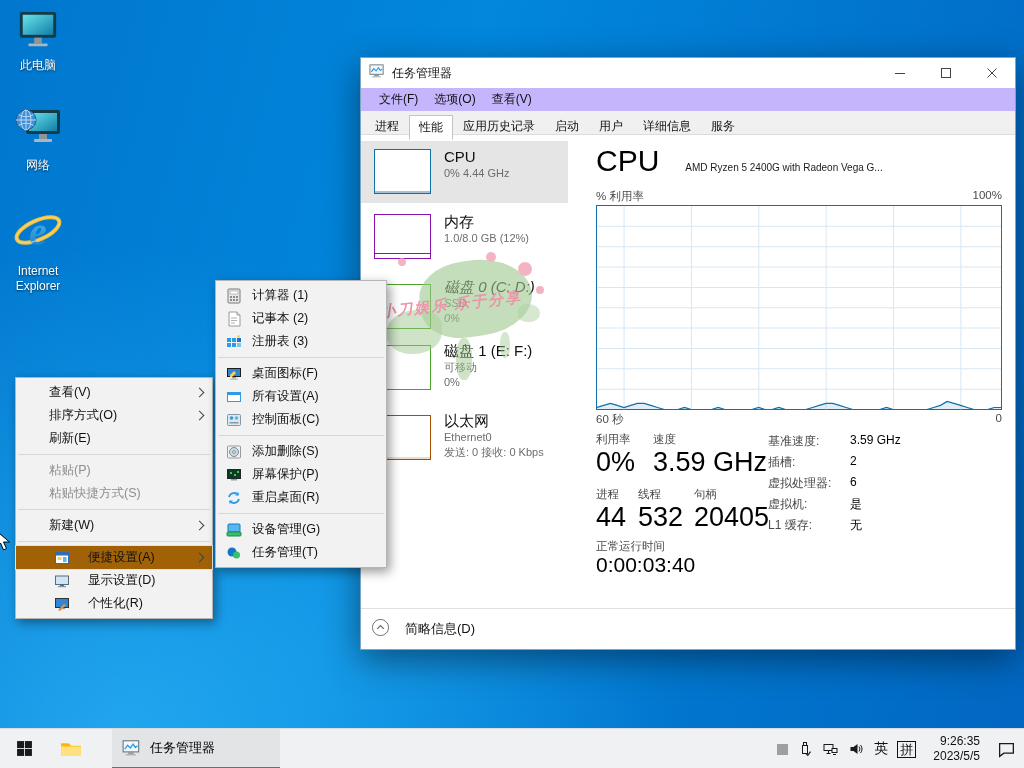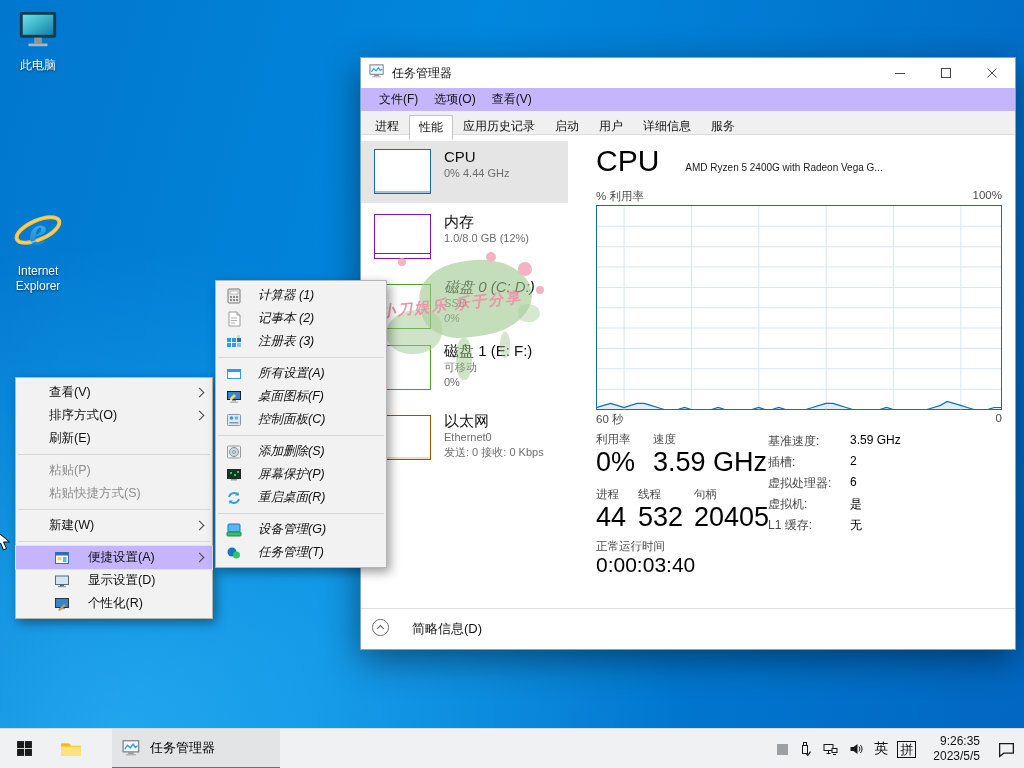--- a/index.html
+++ b/index.html
@@ -42,35 +42,35 @@
   
   .lbl{font-size:11.5px;color:#4a4a4a;}
   .bigval{font-size:27px;color:#000;line-height:30px;}
   #cpu-chart{position:absolute;left:235px;right:13px;top:147px;height:203px;border:1px solid #1170aa;background:#fff;}
   #cpu-chart svg{position:absolute;inset:0;}
   .gridlines line{stroke:#d6e7f5;stroke-width:1;}
   .detrow{height:21px;display:flex;font-size:12px;}
   .detrow .dl{width:82px;color:#4a4a4a;}
   .detrow .dv{color:#000;}
   #tm-footer{position:absolute;left:0;right:0;bottom:0;height:41px;border-top:1px solid #e0e0e0;background:#fff;display:flex;align-items:center;padding-left:10px;box-sizing:border-box;}
-  #tm-footer span.ftxt{font-size:13px;color:#111;margin-left:22px;}
+  #tm-footer span.ftxt{font-size:13px;color:#111;margin-left:15px;}
   
   .menu{position:absolute;background:#f2f2f2;border:1px solid #b5b5b5;box-shadow:3px 4px 10px rgba(0,0,0,.4);z-index:30;padding:3px 0;box-sizing:border-box;}
   #ctx-menu{left:15px;top:377px;width:198px;}
   #quick-menu{left:215px;top:280px;width:172px;}
   .cm-item{height:23px;display:flex;align-items:center;font-size:12.5px;color:#111;position:relative;}
   #ctx-menu .cm-item{padding-left:33px;}
   #ctx-menu .cm-item.iconed{padding-left:38px;}
   #ctx-menu .cm-item.iconed .cm-text{margin-left:18px;}
   .cm-item.dis{color:#8e8e8e;}
-  .cm-item.hl{background:#c4b5fd;outline:1px solid #e3e3e3;}
+  .cm-item.hl{background:#a16207;outline:1px solid #e3e3e3;}
   .cm-arrow{position:absolute;right:9px;width:6px;height:6px;border-right:1.4px solid #444;border-top:1.4px solid #444;transform:rotate(45deg);}
   .sep{height:1px;background:#d7d7d7;margin:4px 2px;}
   #quick-menu .cm-item{padding-left:10px;}
-  #quick-menu .cm-text{margin-left:16px;font-style:italic;}
+  #quick-menu .cm-text{margin-left:10px;}
   .mi{width:16px;height:16px;display:inline-flex;flex:0 0 16px;}
   .mi svg{width:16px;height:16px;}
   
   #watermark{position:absolute;left:368px;top:252px;width:190px;height:150px;z-index:20;pointer-events:none;opacity:.8;}
   .wblob{position:absolute;background:#9cc68c;border-radius:48% 60% 55% 45%;}
   .wdot{position:absolute;background:#f0a2b4;border-radius:50%;}
   #wm-text{position:absolute;left:12px;top:42px;width:170px;font-size:15px;font-weight:bold;font-style:italic;
     color:#e87b95;letter-spacing:2px;transform:rotate(-6deg);white-space:nowrap;}
   
   #taskbar{position:absolute;left:0;bottom:0;width:1024px;height:40px;background:#eff1f2;border-top:1px solid #d9dcde;z-index:50;box-sizing:border-box;display:flex;align-items:center;}
@@ -101,20 +101,38 @@
           </linearGradient>
         </defs>
         <rect x="5" y="2" width="38" height="27" rx="2" fill="#123c4a"></rect>
         <rect x="8" y="5" width="32" height="21" fill="url(#scr1)"></rect>
         <rect x="20" y="29" width="8" height="6" fill="#8d969c"></rect>
         <rect x="14" y="35" width="20" height="3" rx="1" fill="#aeb6bb"></rect>
       </svg>
     <div class="dlabel">此电脑</div>
   </div>
 
+  <div class="dicon" style="left:0;top:106px;">
+    <svg width="50" height="46" viewBox="0 0 50 46">
+        <defs>
+          <linearGradient id="scr2" x1="0" y1="0" x2="1" y2="1">
+            <stop offset="0" stop-color="#6ae2ea"></stop>
+            <stop offset="1" stop-color="#0f7fa8"></stop>
+          </linearGradient>
+        </defs>
+        <rect x="13" y="4" width="34" height="24" rx="2" fill="#123c4a"></rect>
+        <rect x="16" y="7" width="28" height="18" fill="url(#scr2)"></rect>
+        <rect x="26" y="28" width="8" height="5" fill="#8d969c"></rect>
+        <rect x="21" y="33" width="18" height="3" rx="1" fill="#aeb6bb"></rect>
+        <circle cx="13" cy="14" r="10" fill="#3f8fd4" stroke="#1b5c94"></circle>
+        <path d="M3 14h20M13 4v20M5.5 8.5c4 3 11 3 15 0M5.5 19.5c4-3 11-3 15 0" stroke="#bcd9f2" fill="none" stroke-width="1"></path>
+        <ellipse cx="13" cy="14" rx="5" ry="10" stroke="#bcd9f2" fill="none" stroke-width="1"></ellipse>
+      </svg>
+    <div class="dlabel">网络</div>
+  </div>
 
   <div class="dicon" style="left:0;top:206px;">
     <svg width="52" height="52" viewBox="0 0 52 52">
         <defs>
           <linearGradient id="ieg" x1="0" y1="0" x2="0" y2="1">
             <stop offset="0" stop-color="#59c8f2"></stop>
             <stop offset="1" stop-color="#1173c8"></stop>
           </linearGradient>
         </defs>
         <ellipse cx="26" cy="24" rx="23" ry="9.5" fill="none" stroke="#f2c03c" stroke-width="4" transform="rotate(-24 26 24)"></ellipse>
@@ -405,37 +423,37 @@
             </g>
             <circle cx="12.5" cy="2.5" r="1.5" fill="#ffd24a"></circle>
           </svg>
         </span>
       <span class="cm-text">注册表 (3)</span>
     </div>
     <div class="sep"></div>
     <div class="cm-item">
       <span class="mi">
           <svg viewBox="0 0 16 16">
-            <rect x="1.5" y="3.5" width="13" height="9" fill="#fff" stroke="#2e9be6"></rect>
-            <rect x="1.5" y="3.5" width="13" height="2.5" fill="#2e9be6"></rect>
-          </svg>
-        </span>
-      <span class="cm-text">所有设置(A)</span>
-    </div>
-    <div class="cm-item">
-      <span class="mi">
-          <svg viewBox="0 0 16 16">
             <rect x="1" y="2" width="14" height="9" fill="#1e1e1e"></rect>
             <rect x="2" y="3" width="12" height="7" fill="#2f86d4"></rect>
             <path d="M4 9l4-4 2 2-4 4H4z" fill="#ffd24a"></path>
             <rect x="6" y="11" width="4" height="1.5" fill="#9a9a9a"></rect>
             <rect x="4" y="12.5" width="8" height="1.5" fill="#c0c0c0"></rect>
           </svg>
         </span>
       <span class="cm-text">桌面图标(F)</span>
+    </div>
+    <div class="cm-item">
+      <span class="mi">
+          <svg viewBox="0 0 16 16">
+            <rect x="1.5" y="3.5" width="13" height="9" fill="#fff" stroke="#2e9be6"></rect>
+            <rect x="1.5" y="3.5" width="13" height="2.5" fill="#2e9be6"></rect>
+          </svg>
+        </span>
+      <span class="cm-text">所有设置(A)</span>
     </div>
     <div class="cm-item">
       <span class="mi">
           <svg viewBox="0 0 16 16">
             <rect x="1.5" y="2.5" width="13" height="11" rx="1" fill="#dfe7ee" stroke="#8a98a6"></rect>
             <circle cx="5.5" cy="6" r="1.8" fill="#2e9be6"></circle>
             <circle cx="10.5" cy="6" r="1.8" fill="#58b6f0"></circle>
             <rect x="3.5" y="10" width="9" height="1.5" fill="#8a98a6"></rect>
           </svg>
         </span>

